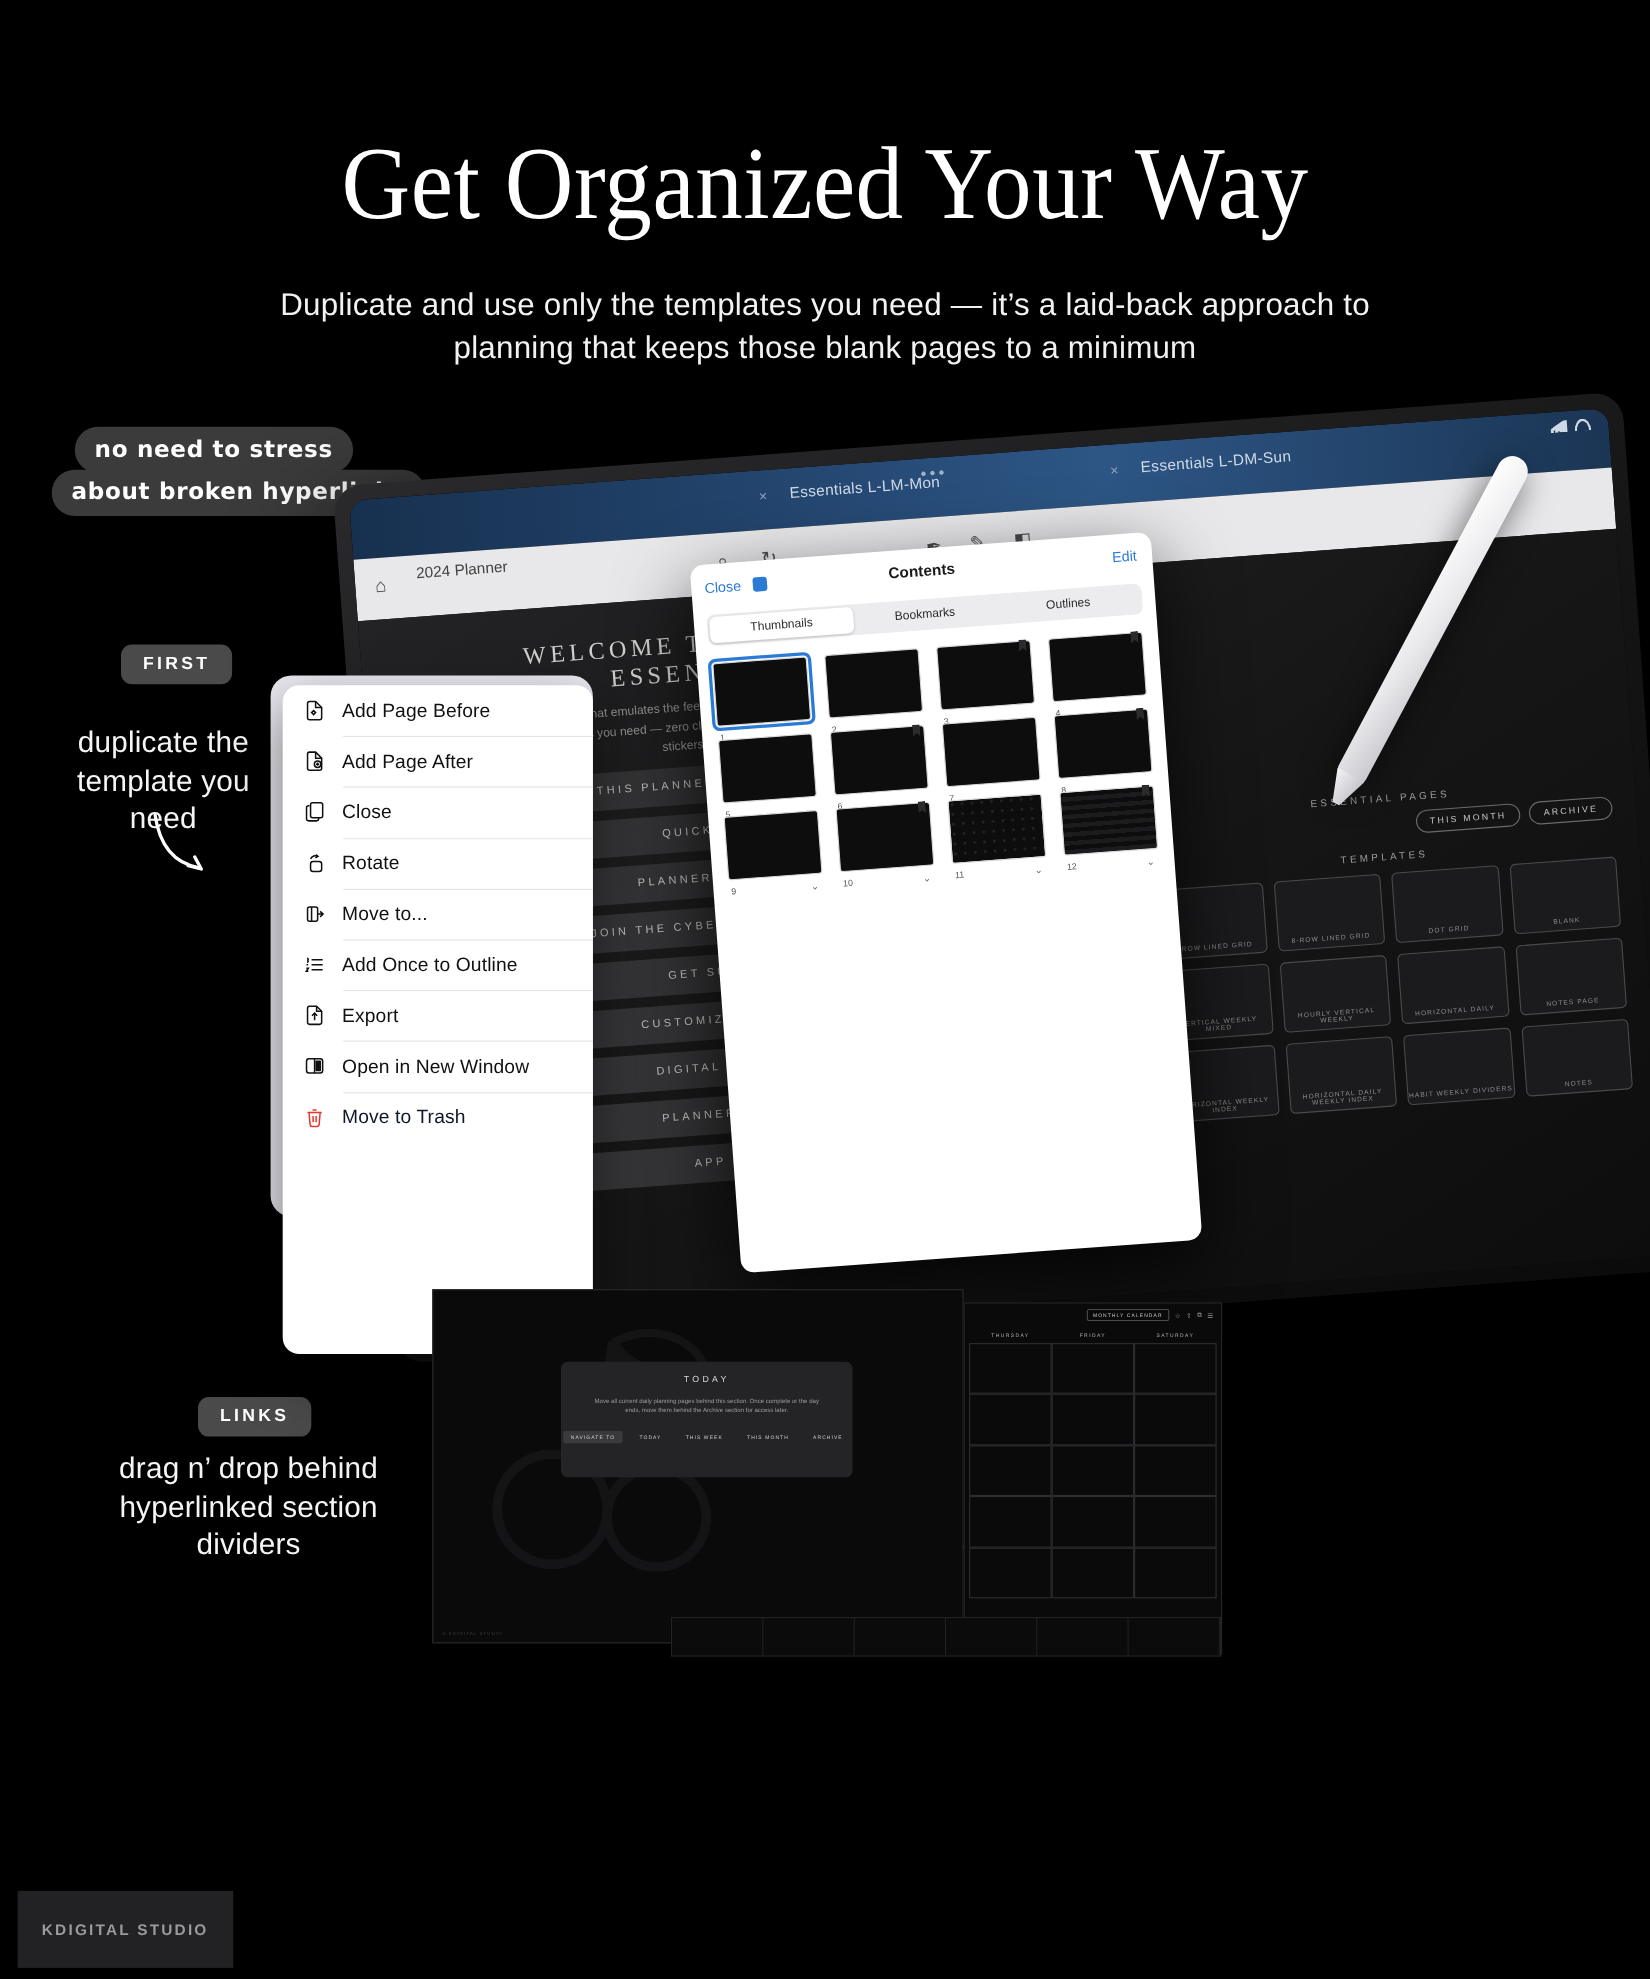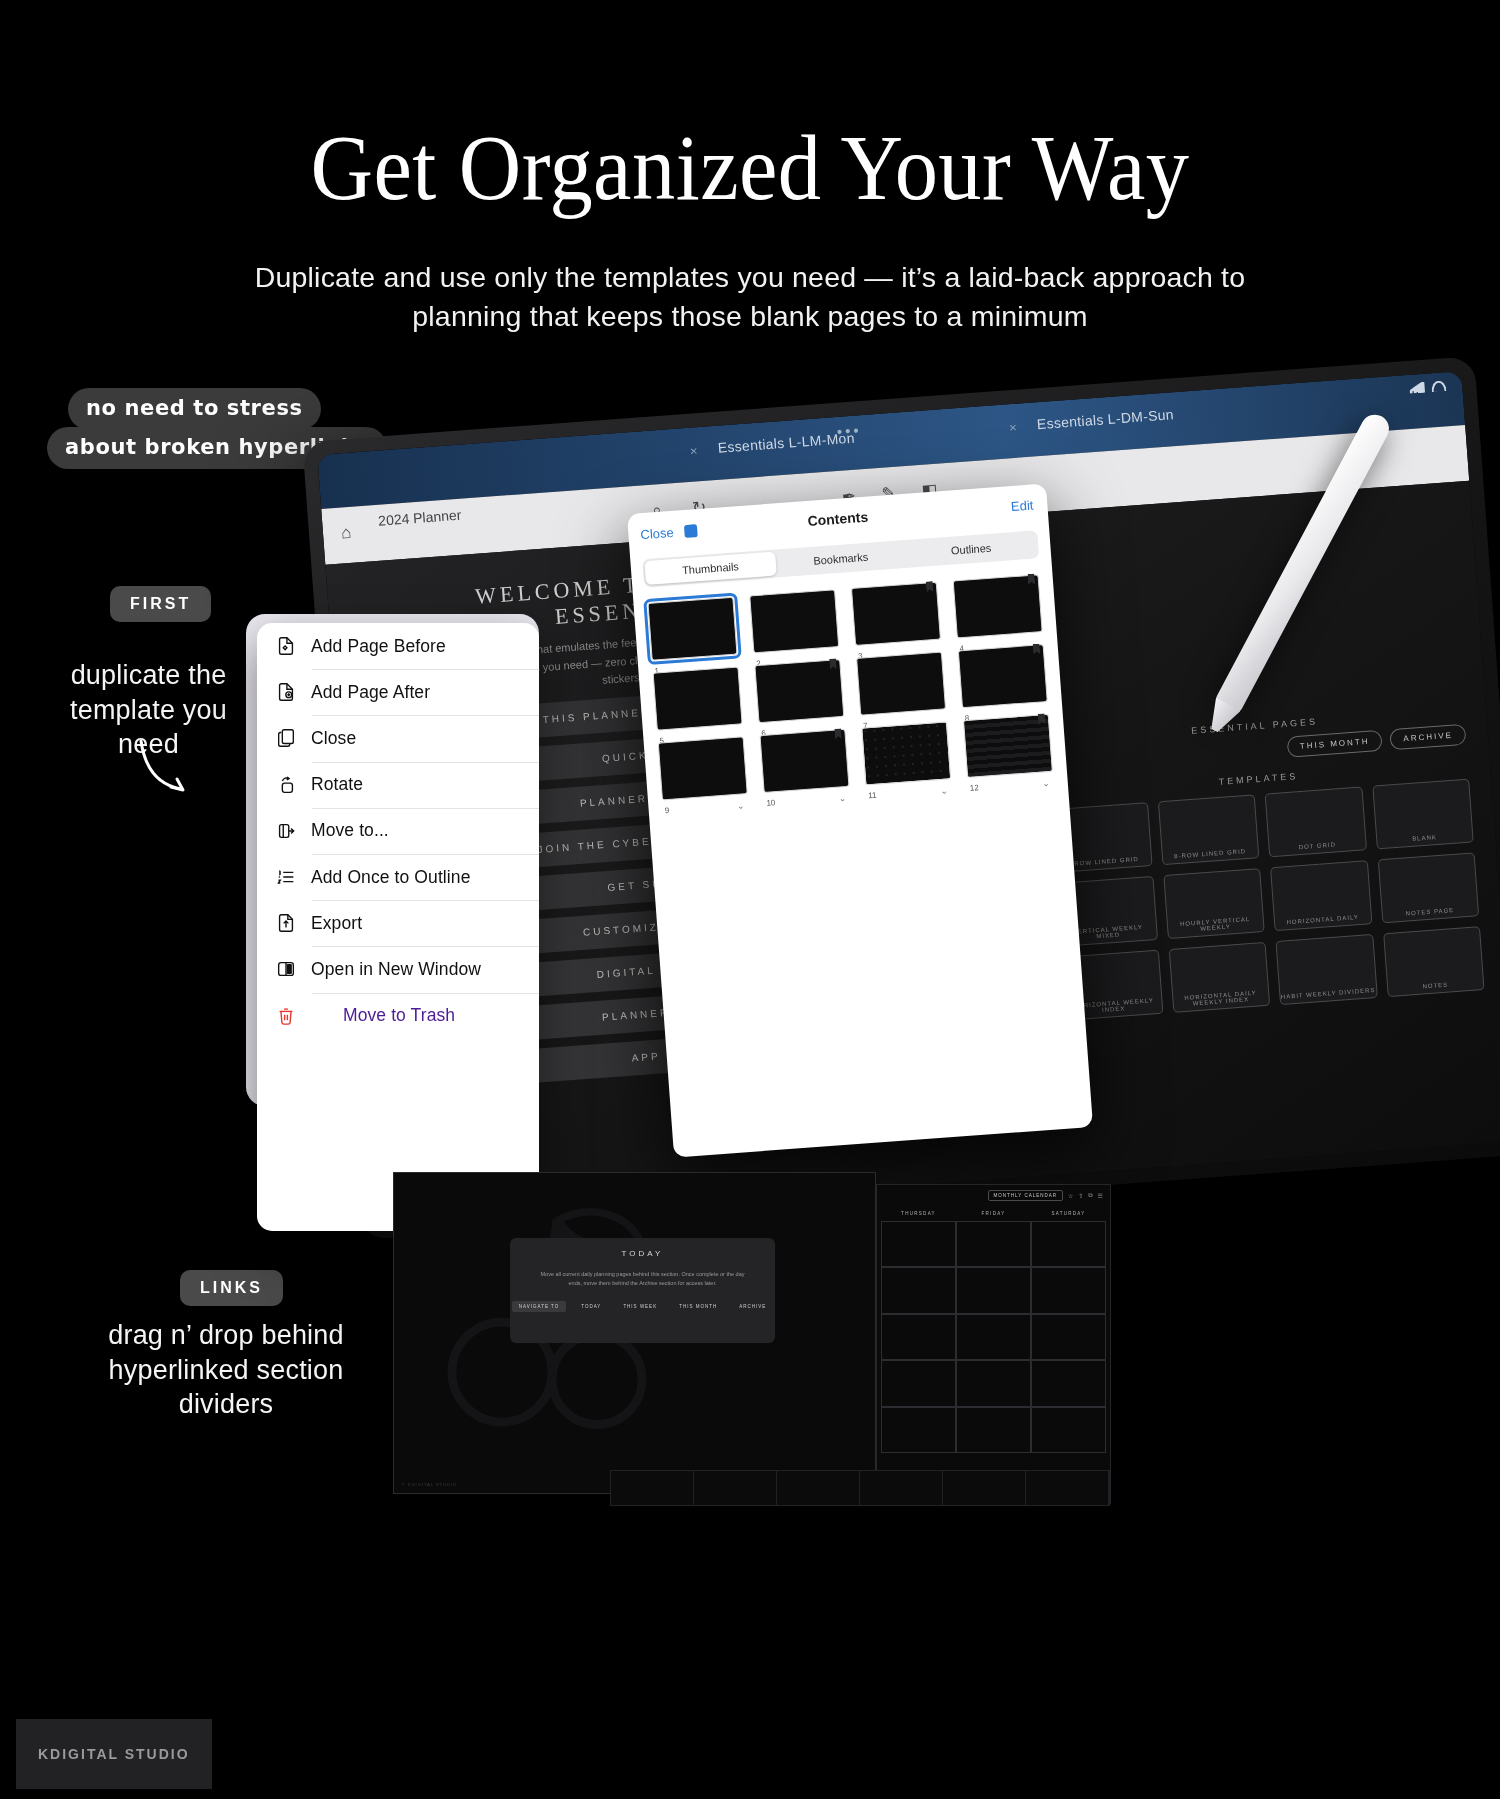--- a/index.html
+++ b/index.html
@@ -176,21 +176,21 @@
   }
   .ctx-item{
     position:relative; display:flex; align-items:center; height:46.2px;
     padding-left:18px; color:#111; font-size:17.5px; font-weight:400;
     letter-spacing:.1px;
   }
   .ctx-item + .ctx-item::before{
     content:""; position:absolute; left:55px; right:0; top:0; height:1px; background:#e3e3e5;
   }
   .ctx-ico{ width:36px; display:flex; align-items:center; justify-content:flex-start; }
-  .ctx-item.danger{ color:#4c1d95;gap:32px; }
+  .ctx-item.danger{ color:#0f172a; }
 
   
   .shot-left{
     position:absolute; left:393px; top:1172px; width:483px; height:322px;
     background:#0a0a0b; border:1px solid #2b2b2e; overflow:hidden;
   }
   .cherry{ position:absolute; left:28px; top:24px; width:250px; height:250px;
            opacity:.5; }
   .today-card{
     position:absolute; left:116px; top:65px; width:265px; height:105px;

